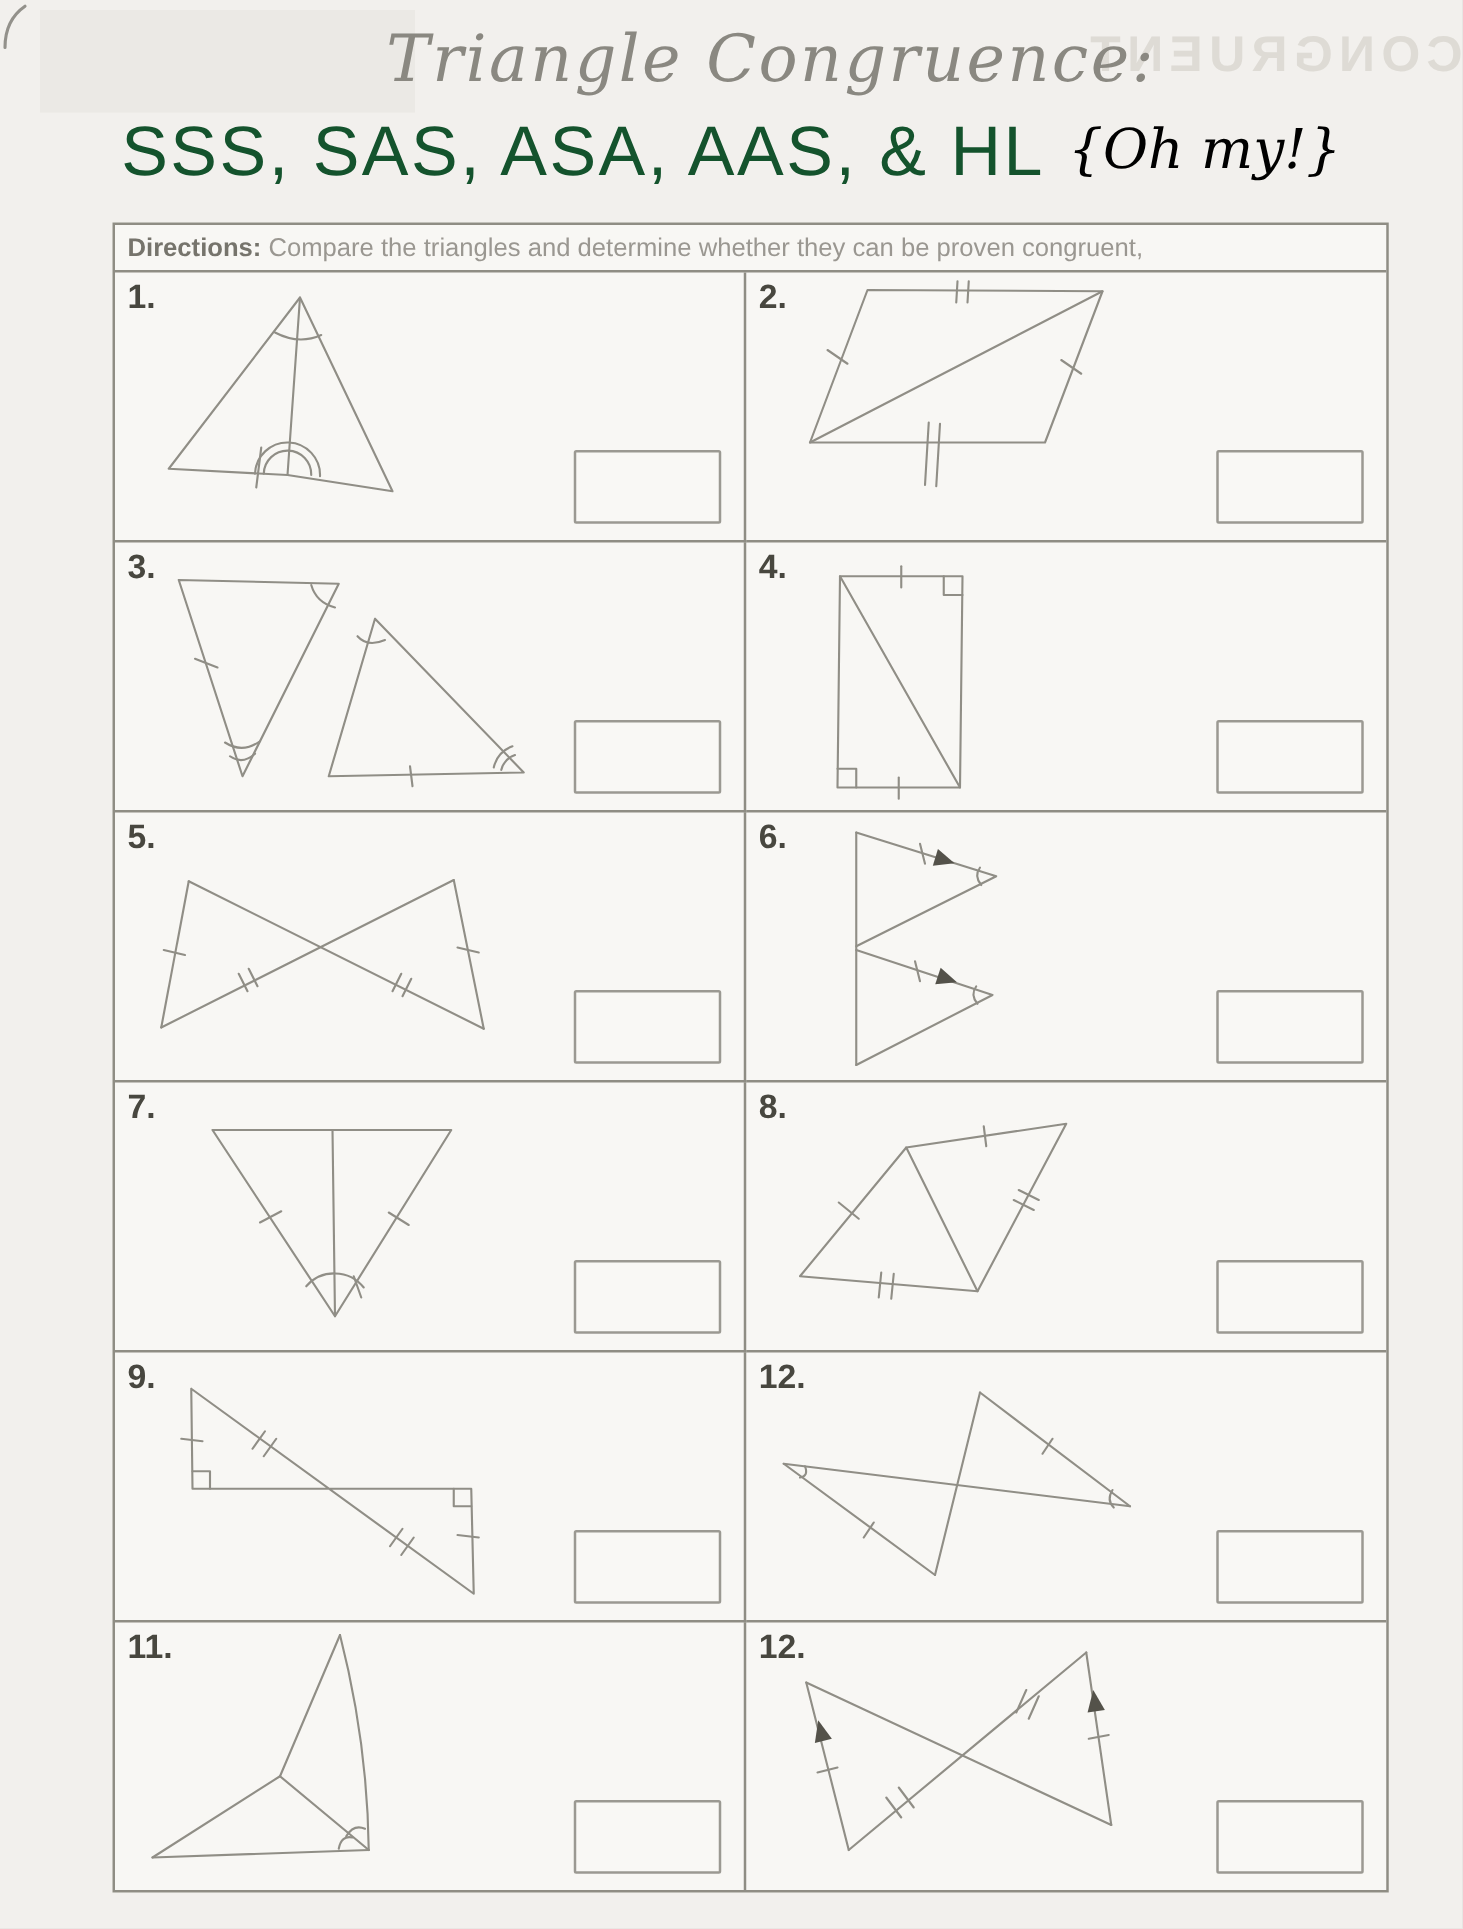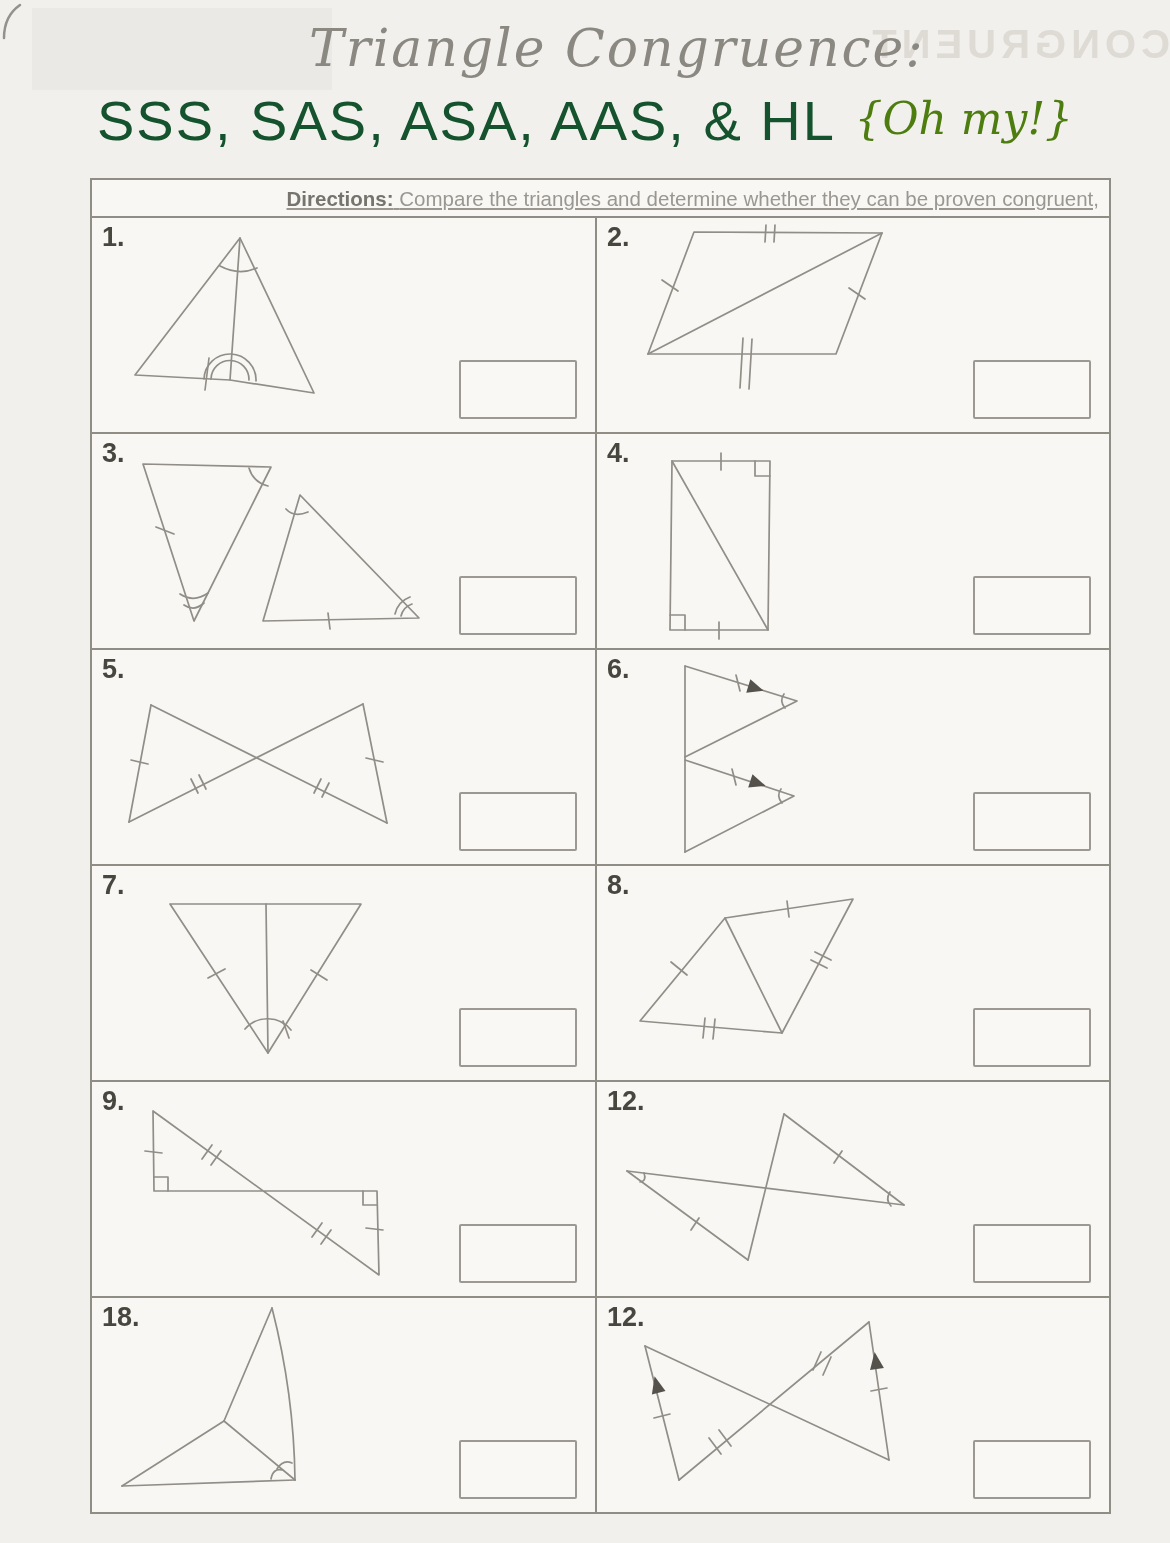--- a/index.html
+++ b/index.html
@@ -11,25 +11,25 @@
         letter-spacing:5px;color:#dedbd5;transform:scaleX(-1);white-space:nowrap;overflow:hidden;}
   .corner-mark{position:absolute;left:0;top:0;}
   
   .title-script{position:absolute;left:0;top:18px;width:100%;text-align:center;
         font-family:"DejaVu Serif",serif;font-style:italic;font-weight:500;
         font-size:52px;color:#8a8881;letter-spacing:2px;padding-left:32px;}
   .title-line2{position:absolute;left:0;top:88px;width:100%;text-align:center;white-space:nowrap;}
   .title-bold{display:inline-block;font-weight:400;font-size:56px;color:#14532d;letter-spacing:2px;
         font-family:"Liberation Sans",sans-serif;}
   .title-aside{display:inline-block;font-family:"DejaVu Serif",serif;font-style:italic;
-        font-size:44px;color:#4d7c0f;margin-left:14px;vertical-align:6px;}
+        font-size:44px;color:#000000;margin-left:14px;vertical-align:6px;}
   
   .sheet{position:absolute;left:90px;top:178px;width:1017px;border:2px solid #8f8d84;background:#f8f7f4;}
-  .directions{border-bottom:2px solid #8f8d84;padding:6px 10px 5px 10px;text-align:right;
-        font-size:20.5px;line-height:1.22;color:#9a9791;text-decoration:underline;}
+  .directions{border-bottom:2px solid #8f8d84;padding:6px 10px 5px 10px;text-align:left;
+        font-size:20.5px;line-height:1.22;color:#9a9791;}
   .directions b{color:#76746c;font-weight:700;}
   .grid{display:grid;grid-template-columns:505px 1fr;}
   .cell{position:relative;height:214px;border-bottom:2px solid #8f8d84;overflow:hidden;}
   .cell.col-left{border-right:2px solid #8f8d84;}
   .grid .cell:nth-last-child(-n+2){border-bottom:none;}
   .num{position:absolute;left:10px;top:4px;font-weight:800;font-size:27px;color:#48473f;}
   .fig{position:absolute;left:0;top:0;}
   .fig path,.fig polyline{fill:none;stroke:#908e86;stroke-width:1.7;stroke-linecap:round;stroke-linejoin:round;}
   .fig .arrow{fill:#54524a;stroke:none;}
   .answer-box{position:absolute;right:18px;bottom:13px;width:114px;height:55px;
@@ -199,21 +199,21 @@
           <path d="M187,32 L307,123"></path>
           <path d="M47,91 Q50,99 43,100"></path>
           <path d="M293,110 Q288,118 294,124"></path>
           <path d="M102,136 L94,148"></path>
           <path d="M245,69 L237,81"></path>
         </svg>
         <div class="answer-box"></div>
       </div>
 
       <div class="cell col-left">
-        <span class="num">18.</span>
+        <span class="num">11.</span>
         <svg class="fig" width="505" height="214" viewBox="0 0 505 214">
           <path d="M180,10 L132,123"></path>
           <path d="M132,123 L30,188"></path>
           <path d="M30,188 L203,182"></path>
           <path d="M132,123 L203,182"></path>
           <path d="M180,10 Q202,96 203,182"></path>
           <path d="M185,171 Q191,161 200,165"></path>
           <path d="M179,181 Q181,170 190,172"></path>
         </svg>
         <div class="answer-box"></div>

